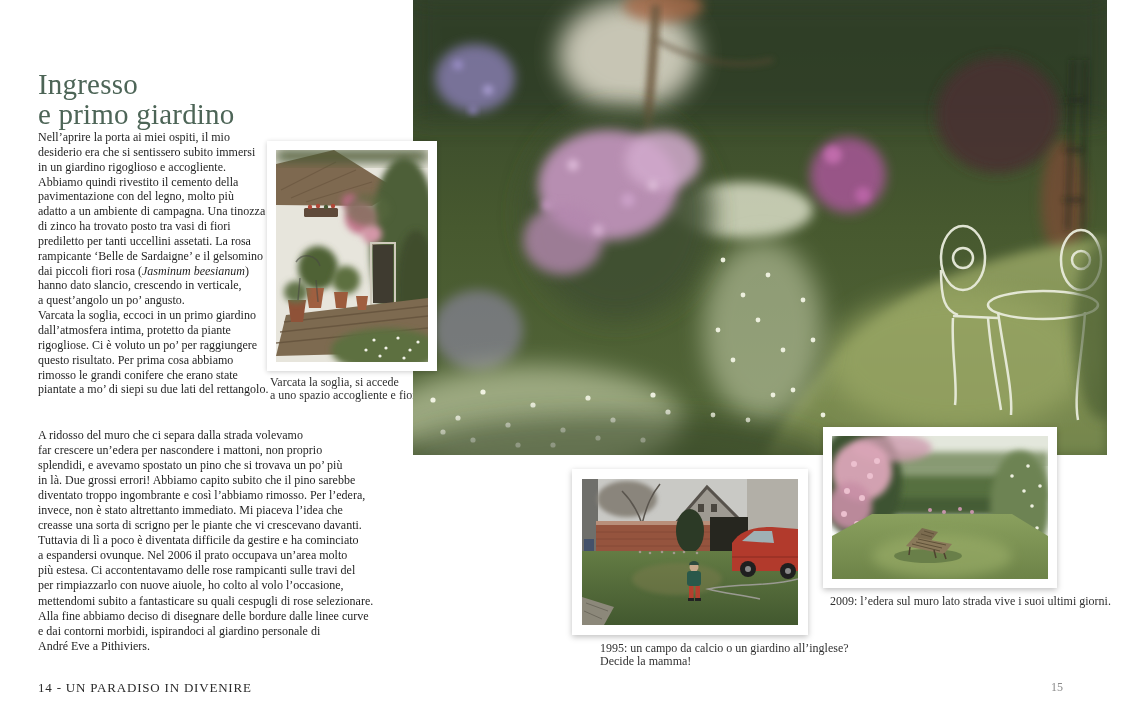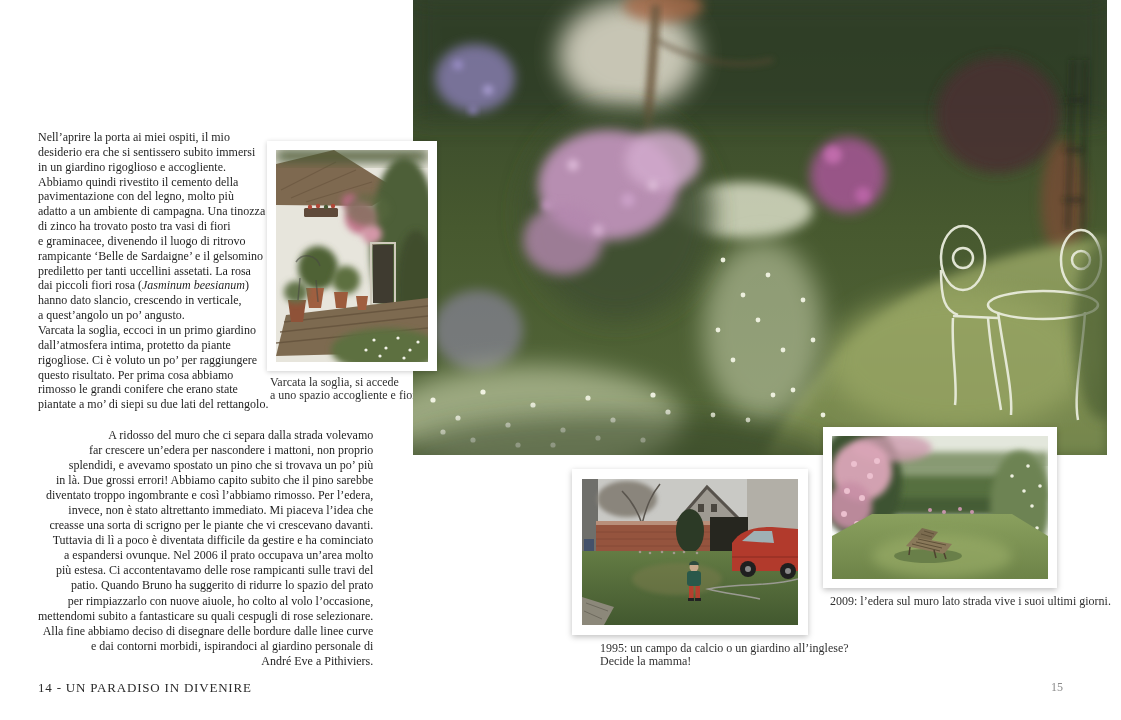--- a/index.html
+++ b/index.html
@@ -4,21 +4,21 @@
 <style>
   html,body{margin:0;padding:0;background:#ffffff;}
   .page{position:relative;width:1121px;height:720px;background:#ffffff;overflow:hidden;
         font-family:"Liberation Serif", serif;color:#1e1e1e;}
   .page-title{position:absolute;left:38px;top:50px;font-size:29px;line-height:30px;
         color:#4d6557;font-weight:400;letter-spacing:.2px;}
   .page-title span{display:block;}
   .body-block{position:absolute;font-size:12px;color:#1f1f1f;}
   .body-block .tl{white-space:nowrap;}
   .body-narrow{left:38px;top:130px;line-height:14.85px;}
-  .body-wide{left:38px;top:428px;line-height:15.05px;text-align:right;}
+  .body-wide{left:38px;top:428px;line-height:15.05px;}
   .caption{position:absolute;font-size:12px;line-height:12.5px;color:#303030;}
   .caption div{white-space:nowrap;}
   .folio-left{position:absolute;left:38px;top:680px;font-size:13px;letter-spacing:.8px;color:#2a2a2a;}
   .folio-right{position:absolute;left:1051px;top:680px;font-size:12px;color:#8a8a8a;}
   .photo-hero{position:absolute;left:413px;top:0;width:694px;height:455px;z-index:1;}
   .snapshot{position:absolute;background:#ffffff;z-index:3;}
   .frame-cottage{left:267px;top:141px;width:152px;height:212px;padding:9px;
         box-shadow:0 1px 5px rgba(0,0,0,.20);}
   .frame-1995{left:572px;top:469px;width:216px;height:146px;padding:10px;
         box-shadow:0 2px 6px rgba(0,0,0,.25);}
@@ -27,32 +27,35 @@
   .snapshot svg, .photo-hero svg{display:block;width:100%;height:100%;}
   .cap-cottage{left:270px;top:376px;}
   .cap-1995{left:600px;top:642px;}
   .cap-2009{left:830px;top:595px;}
 </style>
 </head>
 <body>
 
 <div class="page">
 
+  <h1 class="page-title">
+    <span>Ingresso</span>
+    <span>e primo giardino</span>
+  </h1>
 
   <div class="body-block body-narrow">
       <div class="tl">Nell’aprire la porta ai miei ospiti, il mio</div>
       <div class="tl">desiderio era che si sentissero subito immersi</div>
       <div class="tl">in un giardino rigoglioso e accogliente.</div>
       <div class="tl">Abbiamo quindi rivestito il cemento della</div>
       <div class="tl">pavimentazione con del legno, molto più</div>
       <div class="tl">adatto a un ambiente di campagna. Una tinozza</div>
       <div class="tl">di zinco ha trovato posto tra vasi di fiori</div>
-      <div class="tl">e graminacee, divenendo il luogo di ritrovo</div>
+      <div class="tl">prediletto per tanti uccellini assetati. La rosa</div>
       <div class="tl">rampicante ‘Belle de Sardaigne’ e il gelsomino</div>
-      <div class="tl">prediletto per tanti uccellini assetati. La rosa</div>
       <div class="tl">dai piccoli fiori rosa (<i>Jasminum beesianum</i>)</div>
       <div class="tl">hanno dato slancio, crescendo in verticale,</div>
       <div class="tl">a quest’angolo un po’ angusto.</div>
       <div class="tl">Varcata la soglia, eccoci in un primo giardino</div>
       <div class="tl">dall’atmosfera intima, protetto da piante</div>
       <div class="tl">rigogliose. Ci è voluto un po’ per raggiungere</div>
       <div class="tl">questo risultato. Per prima cosa abbiamo</div>
       <div class="tl">rimosso le grandi conifere che erano state</div>
       <div class="tl">piantate a mo’ di siepi su due lati del rettangolo.</div>
     </div>
@@ -61,21 +64,20 @@
       <div class="tl">A ridosso del muro che ci separa dalla strada volevamo</div>
       <div class="tl">far crescere un’edera per nascondere i mattoni, non proprio</div>
       <div class="tl">splendidi, e avevamo spostato un pino che si trovava un po’ più</div>
       <div class="tl">in là. Due grossi errori! Abbiamo capito subito che il pino sarebbe</div>
       <div class="tl">diventato troppo ingombrante e così l’abbiamo rimosso. Per l’edera,</div>
       <div class="tl">invece, non è stato altrettanto immediato. Mi piaceva l’idea che</div>
       <div class="tl">creasse una sorta di scrigno per le piante che vi crescevano davanti.</div>
       <div class="tl">Tuttavia di lì a poco è diventata difficile da gestire e ha cominciato</div>
       <div class="tl">a espandersi ovunque. Nel 2006 il prato occupava un’area molto</div>
       <div class="tl">più estesa. Ci accontentavamo delle rose rampicanti sulle travi del</div>
-      <div class="tl">patio. Quando Bruno ha suggerito di ridurre lo spazio del prato</div>
       <div class="tl">per rimpiazzarlo con nuove aiuole, ho colto al volo l’occasione,</div>
       <div class="tl">mettendomi subito a fantasticare su quali cespugli di rose selezionare.</div>
       <div class="tl">Alla fine abbiamo deciso di disegnare delle bordure dalle linee curve</div>
       <div class="tl">e dai contorni morbidi, ispirandoci al giardino personale di</div>
       <div class="tl">André Eve a Pithiviers.</div>
     </div>
 
   <div class="folio-left">14 - UN PARADISO IN DIVENIRE</div>
   <div class="folio-right">15</div>
 

